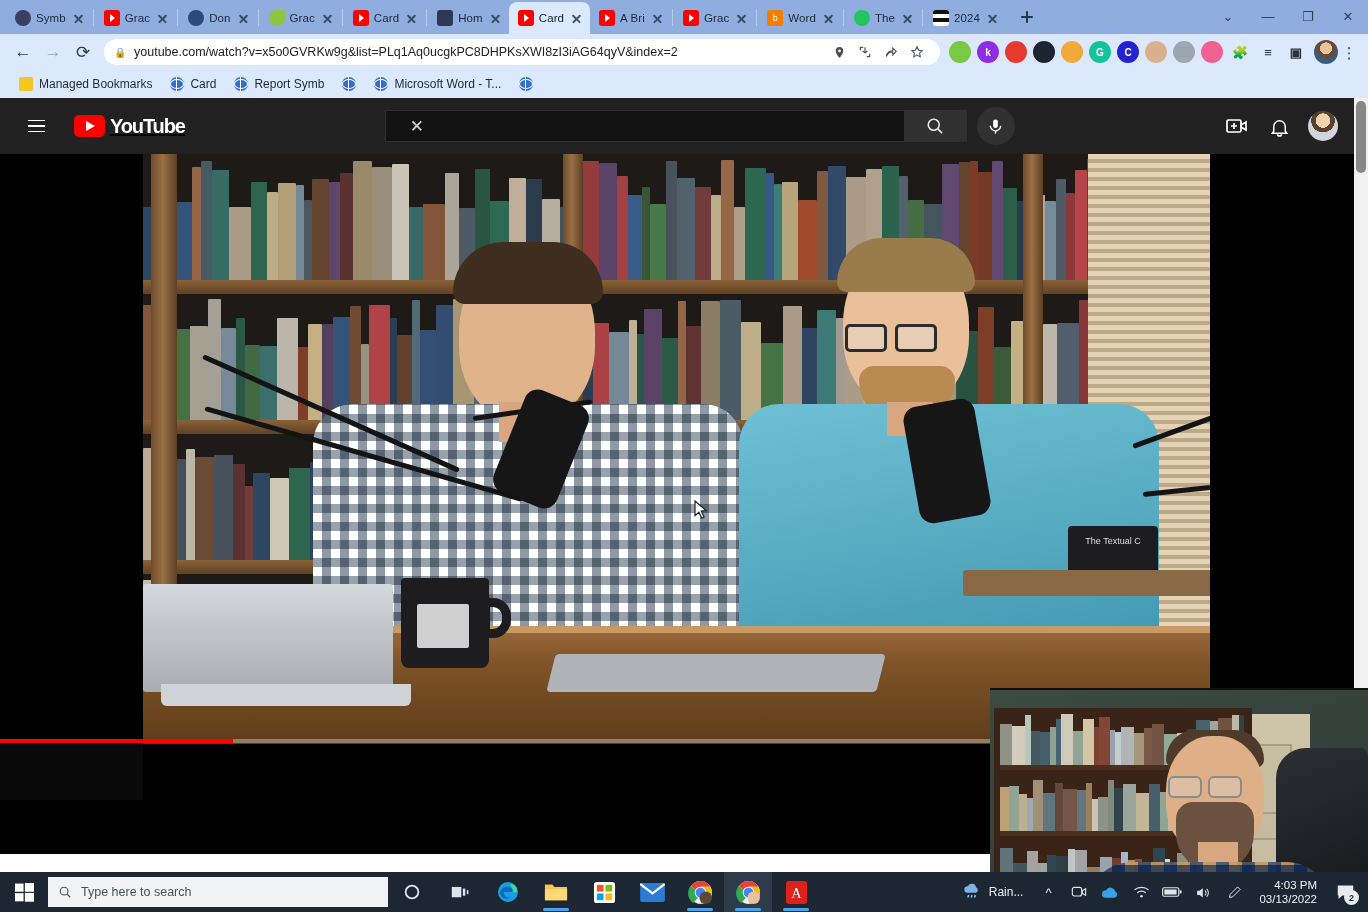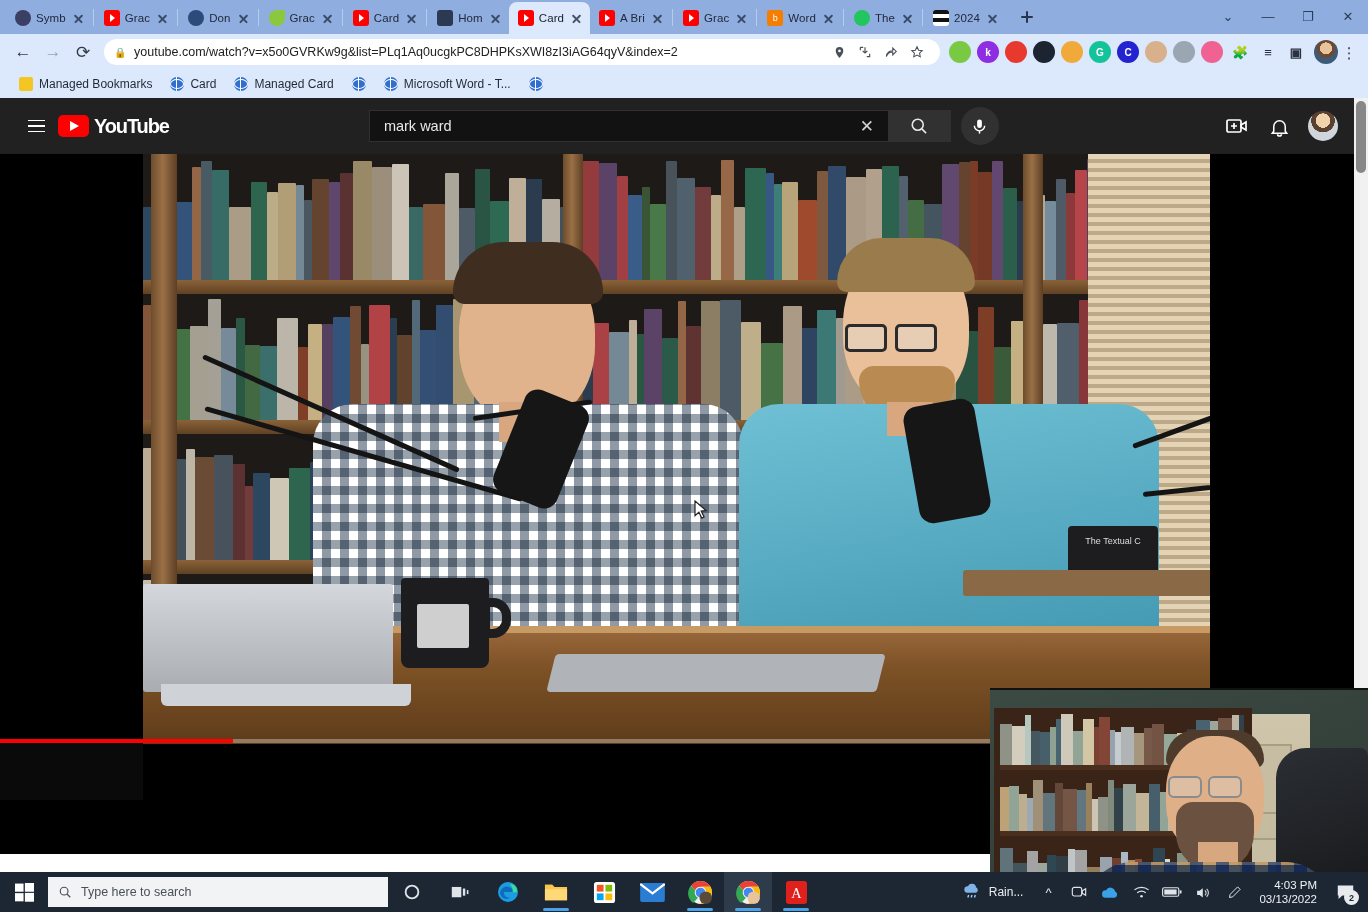--- a/index.html
+++ b/index.html
@@ -103,21 +103,21 @@
   
   #viewport { position:absolute; left:0; top:98px; width:1368px; height:774px;
     background:#fff; overflow:hidden; }
 
   
   #yt-masthead { position:absolute; left:0; top:0; width:1354px; height:56px;
     background:#212121; display:flex; align-items:center; padding:0 16px; z-index:5;}
   #yt-hamburger { width:40px;height:40px; flex:0 0 40px; display:flex; flex-direction:column;
     justify-content:center; align-items:center; gap:4px; }
   #yt-hamburger span { display:block; width:17px; height:1.6px; background:#fff; }
-  #yt-logo { display:flex; align-items:center; gap:5px; margin-left:2px; }
+  #yt-logo { display:flex; align-items:center; gap:5px; margin-left:18px;text-decoration:underline; }
   #yt-logo-badge { width:31px; height:22px; background:#ff0000; border-radius:5px; position:relative;}
   #yt-logo-badge::after{content:""; position:absolute; left:12px; top:6px;
     border-left:9px solid #fff; border-top:5.5px solid transparent; border-bottom:5.5px solid transparent;}
   #yt-logo-text { color:#fff; font-size:20px; font-weight:bold; letter-spacing:-1.1px; }
   #yt-search-wrap { margin-left:200px; display:flex; align-items:center; }
   #yt-search-box { width:520px; height:32px; background:#121212; border:1px solid #303030;
     display:flex; align-items:center; padding:0 4px 0 14px; }
   #yt-search-text { color:#e8e8e8; font-size:14.5px; flex:1 1 auto; }
   #yt-search-clear { width:34px; height:30px; display:flex; align-items:center; justify-content:center;
     color:#d0d0d0; font-size:17px; }
@@ -393,21 +393,21 @@
       <div class="bm">
         <span class="bm-ico" style="background: rgb(243, 198, 35);"></span>
         <span class="bm-label">Managed Bookmarks</span>
       </div>
       <div class="bm">
         <span class="bm-ico globe"></span>
         <span class="bm-label">Card</span>
       </div>
       <div class="bm">
         <span class="bm-ico globe"></span>
-        <span class="bm-label">Managed Card</span>
+        <span class="bm-label">Report Symb</span>
       </div>
       <div class="bm">
         <span class="bm-ico globe"></span>
       </div>
       <div class="bm">
         <span class="bm-ico globe"></span>
         <span class="bm-label">Microsoft Word - T...</span>
       </div>
       <div class="bm">
         <span class="bm-ico globe"></span>
@@ -422,21 +422,20 @@
           <span></span>
           <span></span>
       </div>
       <div id="yt-logo">
         <div id="yt-logo-badge"></div>
         <div id="yt-logo-text">YouTube</div>
       </div>
 
       <div id="yt-search-wrap">
         <div id="yt-search-box">
-          <span id="yt-search-text">mark ward</span>
           <span id="yt-search-clear">✕</span>
         </div>
         <div id="yt-search-btn">
           <svg width="20" height="20" viewBox="0 0 24 24">
             <circle cx="10.5" cy="10.5" r="6.6" fill="none" stroke="#e8e8e8" stroke-width="1.9"></circle>
             <line x1="15.4" y1="15.4" x2="20.5" y2="20.5" stroke="#e8e8e8" stroke-width="1.9"></line>
           </svg>
         </div>
         <div id="yt-mic">
           <svg width="19" height="19" viewBox="0 0 24 24">

